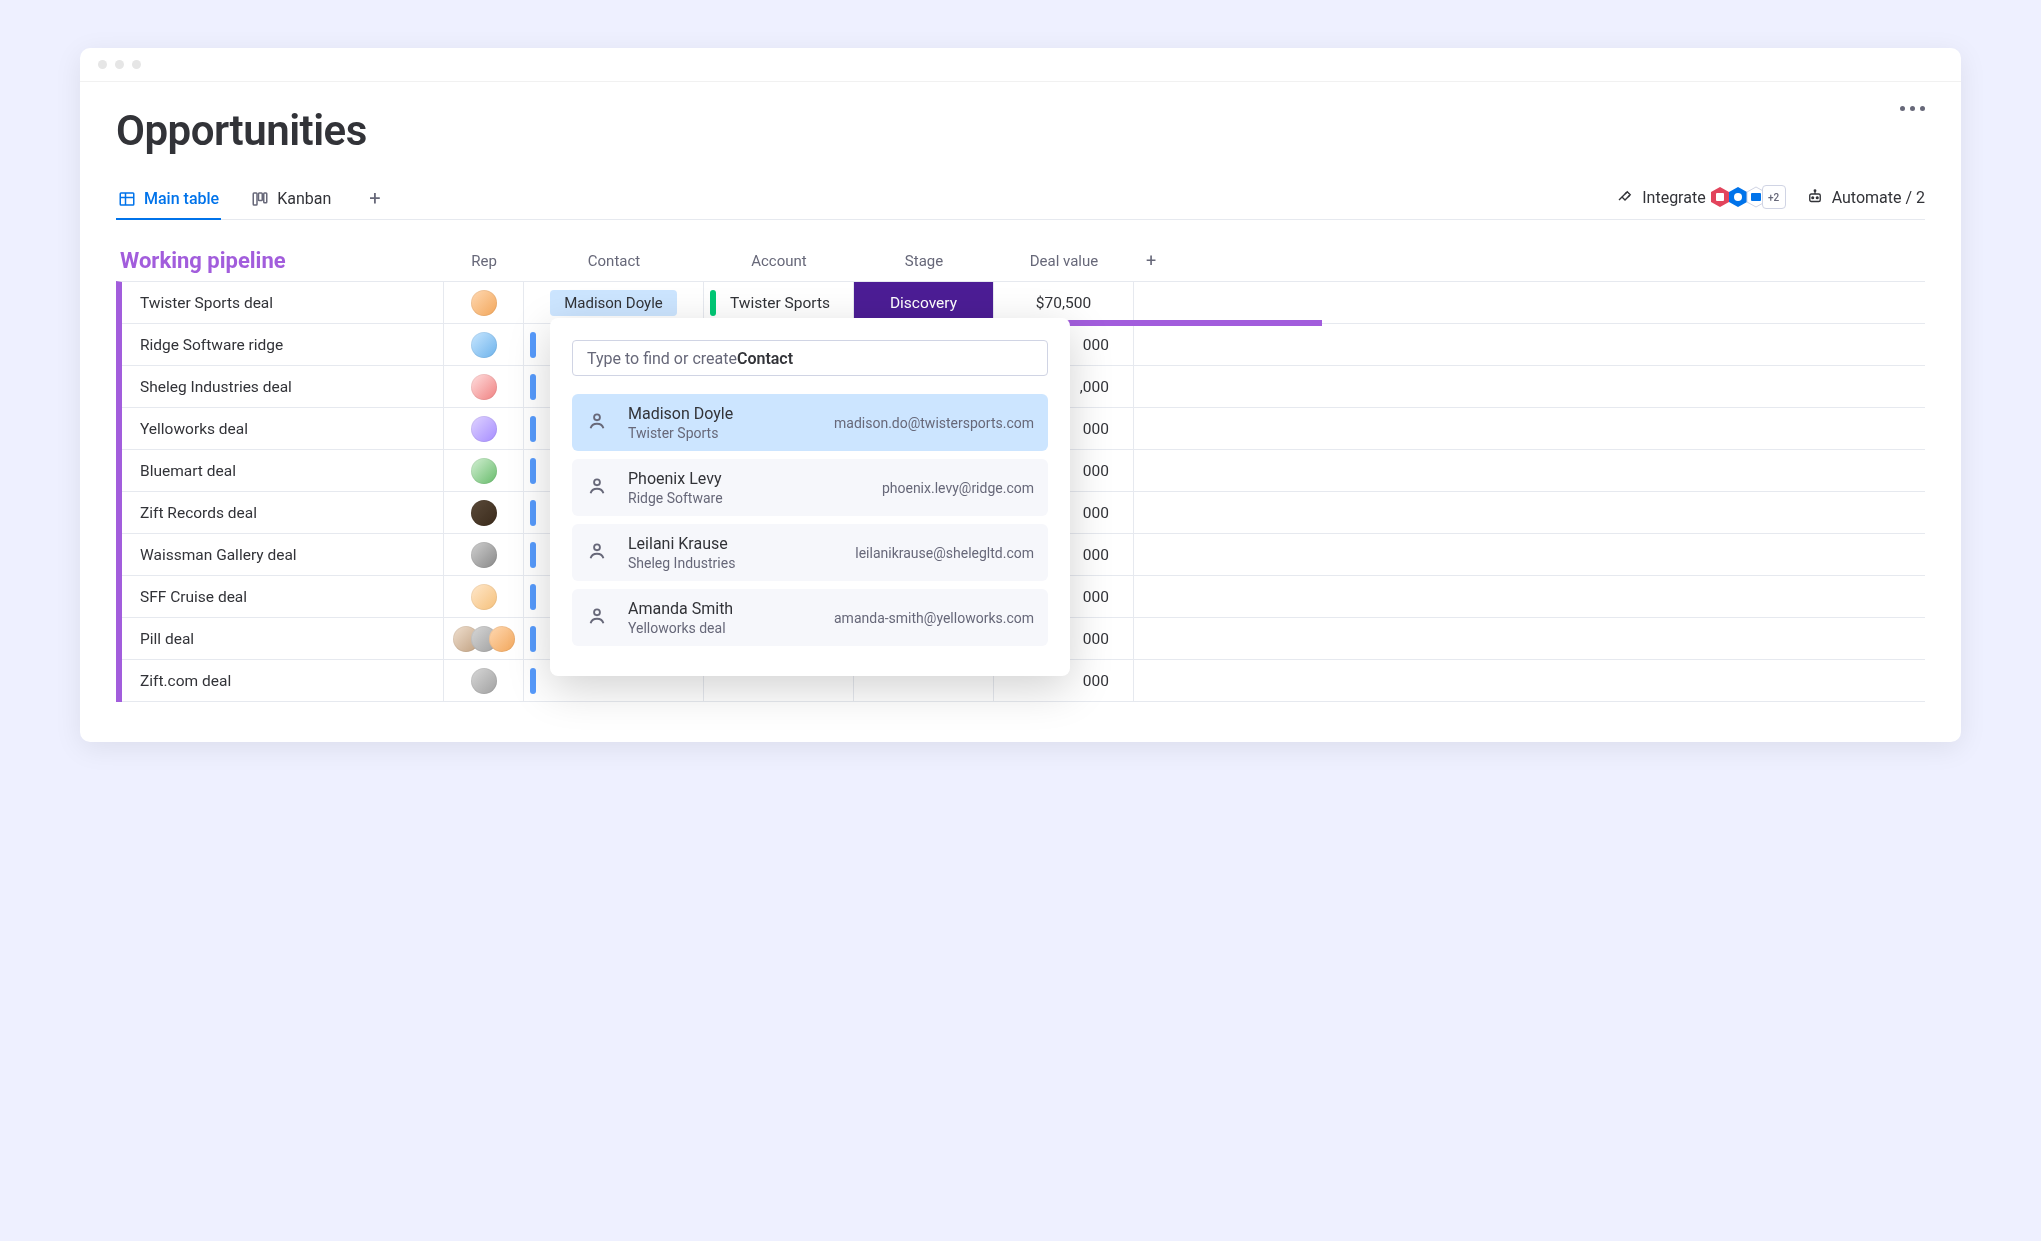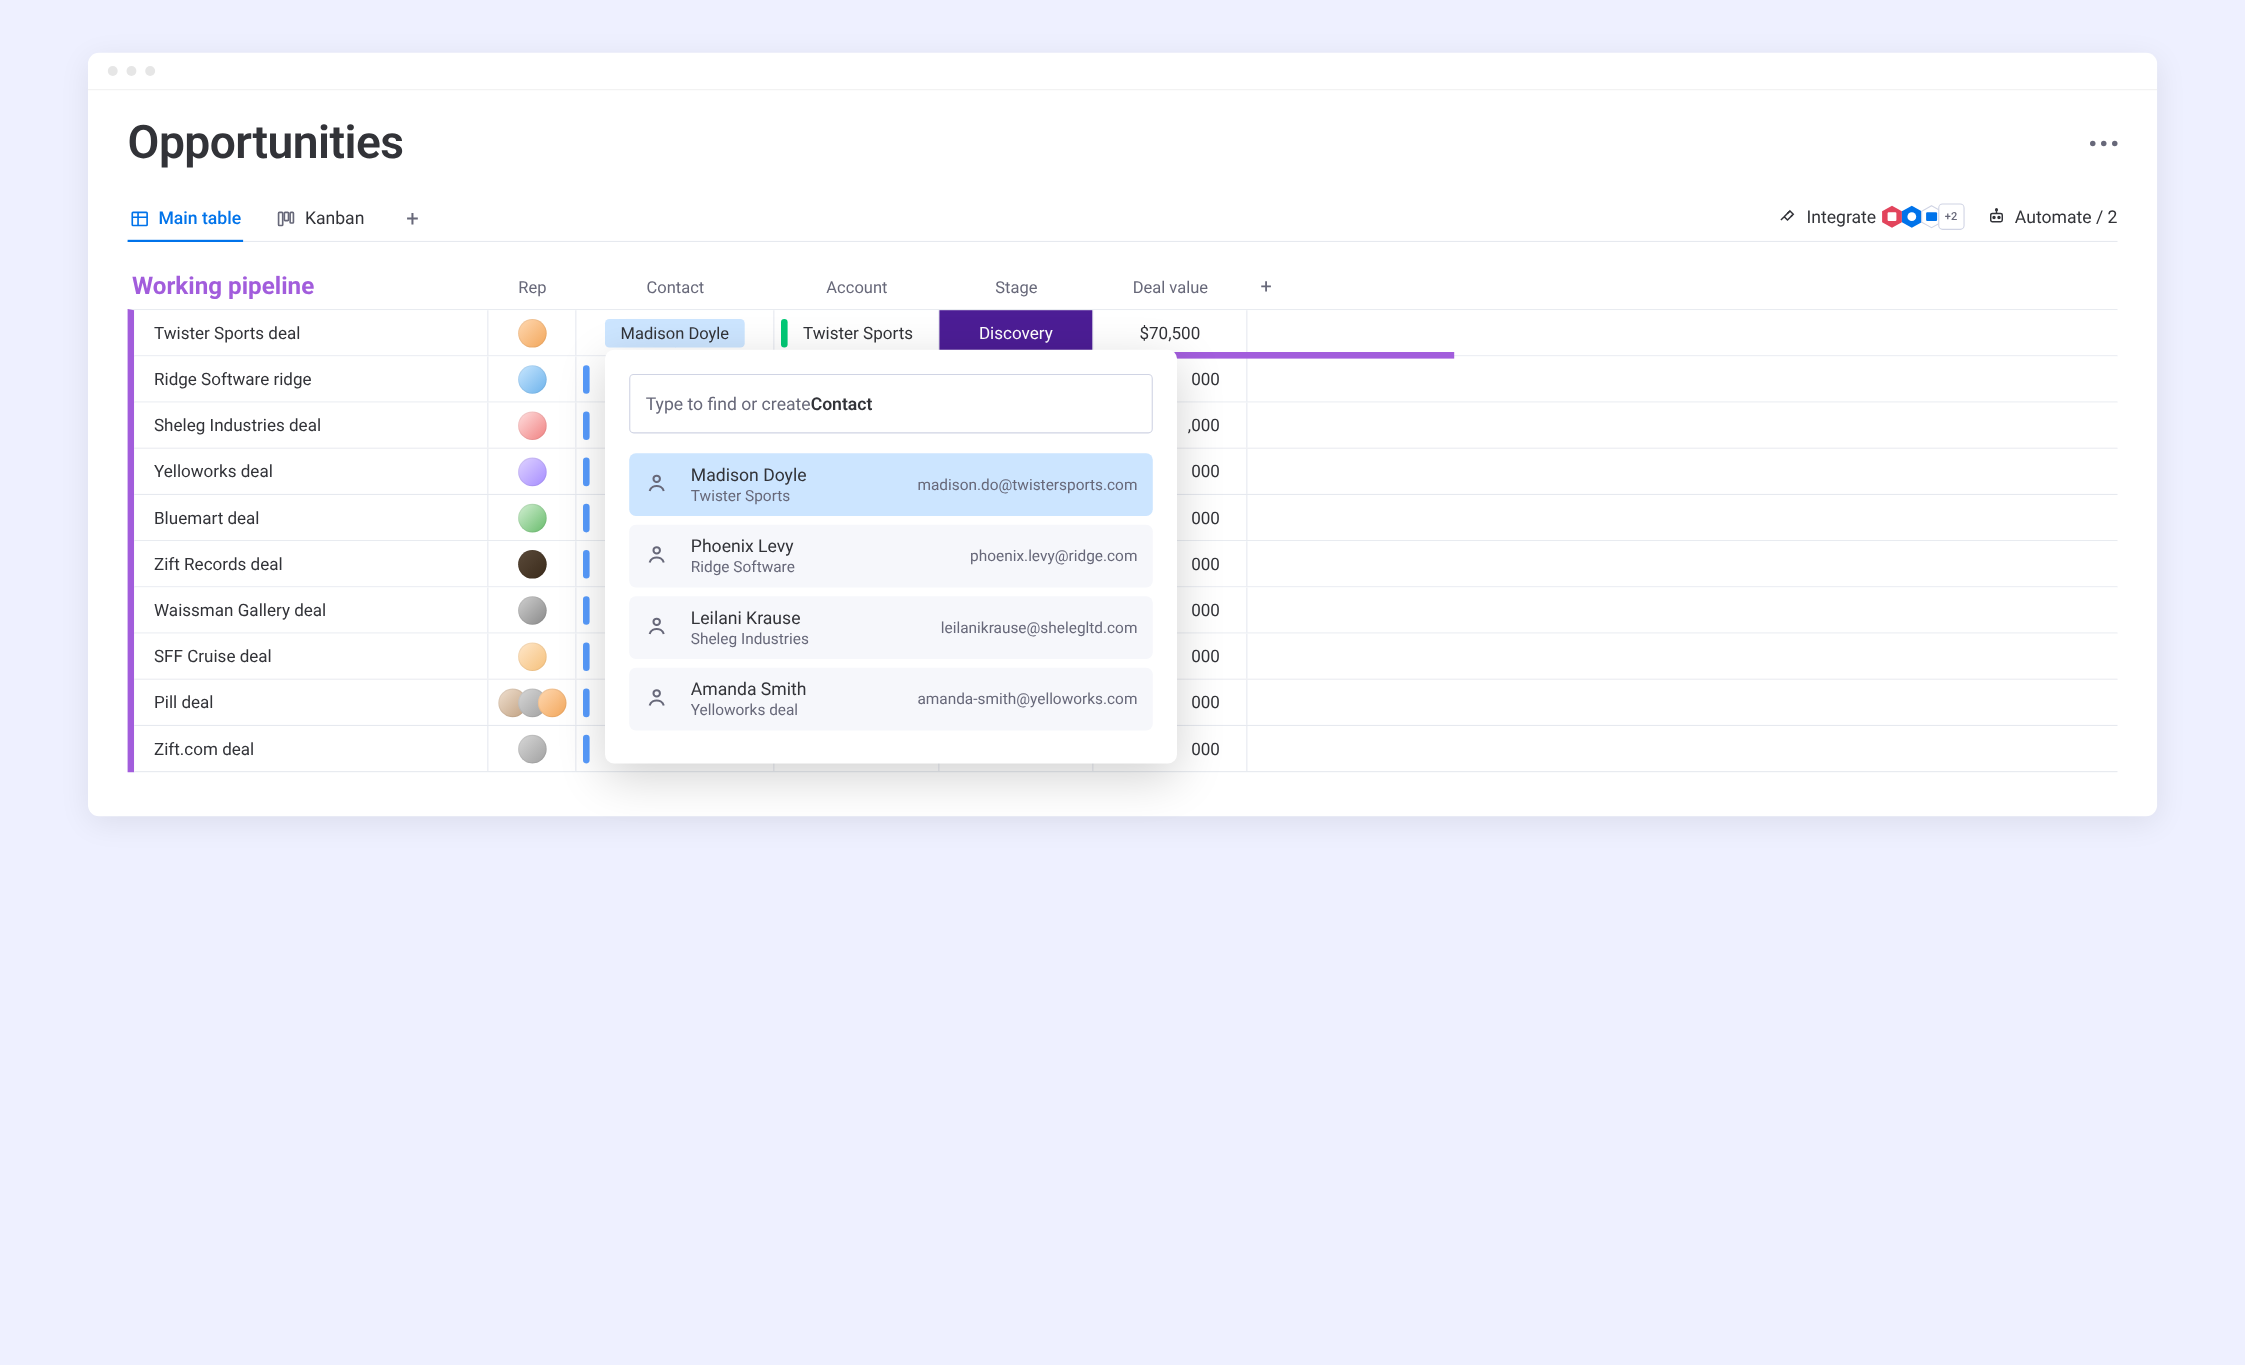--- a/index.html
+++ b/index.html
@@ -33,21 +33,20 @@
 
   .content { padding: 24px 36px 40px 36px; }
 
   .page-title {
     font-size: 42px;
     font-weight: 600;
     letter-spacing: -0.5px;
     color: #323338;
     margin-bottom: 26px;
     display:flex;
-    align-items:center;
     justify-content:space-between;
   }
   .more-dots { display:flex; gap:5px; }
   .more-dots span { width:5px; height:5px; border-radius:50%; background:#676879; }
 
   
   .tabs-row {
     display: flex;
     align-items: center;
     justify-content: space-between;
@@ -164,21 +163,21 @@
     width: 520px;
     background:#fff;
     border-radius:8px;
     box-shadow: 0 12px 44px rgba(0,0,0,0.18);
     padding: 22px;
     z-index: 50;
   }
   .search-box {
     border:1px solid #d0d4e4;
     border-radius:4px;
-    height:54px;
+    height:36px;
     font-size:16px;
     color:#676879;
     display:flex;
     align-items:center;
     padding:0 14px;
     margin-bottom:18px;
   }
   .search-box .ph-bold { color:#323338; font-weight:600; }
 
   .opt {

